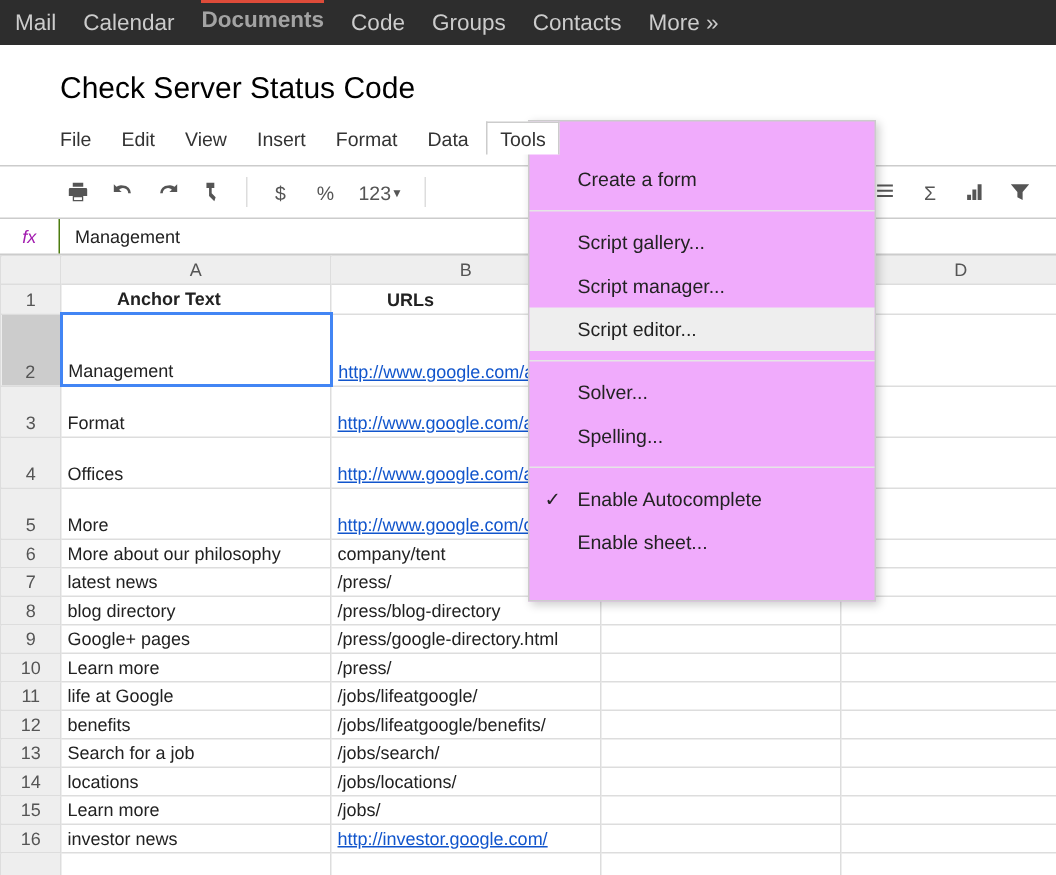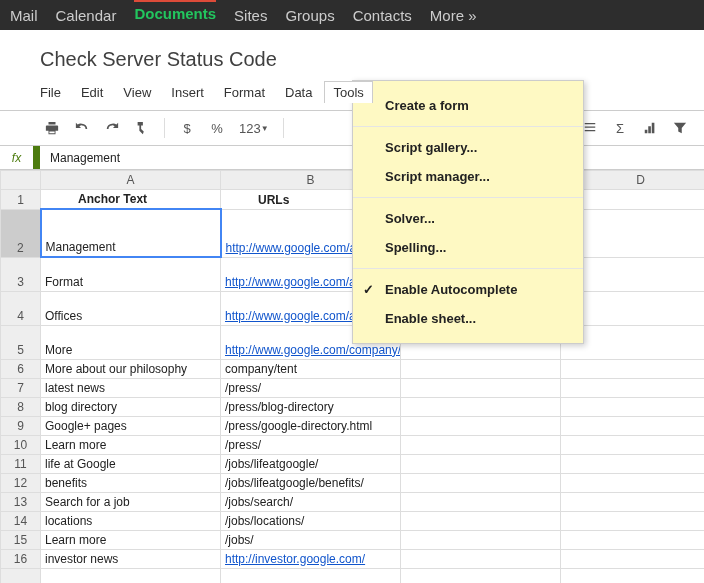--- a/index.html
+++ b/index.html
@@ -1,62 +1,62 @@
 <!DOCTYPE html>
 <html><head>
 <meta charset="utf-8">
 <style>
 * { margin: 0; padding: 0; box-sizing: border-box; }
 body { font-family: Arial, sans-serif; font-size: 13px; color: #222; width: 704px; background: #fff; }
 .topnav { background: #2d2d2d; height: 30px; display: flex; align-items: center; padding: 0 10px; gap: 18px; font-size: 15px; }
 .topnav-item { color: #ccc; cursor: pointer; padding: 6px 0; }
-.topnav-item.active { color: #22c55e; border-top: 3px solid #dd4b39; margin-top: -3px; padding-top: 3px; font-weight: bold; }
+.topnav-item.active { color: #a3a3a3; border-top: 3px solid #dd4b39; margin-top: -3px; padding-top: 3px; font-weight: bold; }
 .header { padding: 18px 0 0 40px; }
-.doc-title { font-size: 20px; color: #404040; margin-bottom: 10px; font-weight: normal; }
+.doc-title { font-size: 20px; color: #000000; margin-bottom: 10px; font-weight: normal; }
 .menubar { display: flex; gap: 20px; padding: 4px 0 8px 0; font-size: 13px; }
 .menubar-item { cursor: pointer; color: #333; }
 .menubar-item.open { background: #fff; border: 1px solid #ccc; border-bottom: none; padding: 3px 8px; margin: -4px -8px -1px -8px; position: relative; z-index: 20; }
 .saved { color: #999; margin-left: 20px; }
 .toolbar { border-top: 1px solid #ccc; border-bottom: 1px solid #ccc; height: 36px; display: flex; align-items: center; padding: 0 12px 0 40px; gap: 6px; color: #555; position: relative; }
 .tbtn { width: 24px; height: 24px; display: flex; align-items: center; justify-content: center; cursor: pointer; border-radius: 2px; font-size: 13px; }
 .tsep { width: 1px; height: 20px; background: #ddd; margin: 0 4px; }
 .tb-right { position: absolute; right: 12px; display: flex; gap: 6px; align-items: center; }
 .fxbar { display: flex; align-items: center; height: 24px; border-bottom: 1px solid #ccc; font-size: 12px; }
-.fxlabel { width: 40px; text-align: center; font-style: italic; color: #4d7c0f; border-right: 7px solid #4d7c0f; height: 100%; display: flex; align-items: center; justify-content: center; }
+.fxlabel { width: 40px; text-align: center; font-style: italic; color: #a21caf; border-right: 1px solid #4d7c0f; height: 100%; display: flex; align-items: center; justify-content: center; }
 .fxval { padding-left: 10px; }
 .sheet { position: relative; }
 table { border-collapse: collapse; width: 100%; table-layout: fixed; }
 th, td { border: 1px solid #ddd; font-size: 12px; text-align: left; padding: 2px 4px; overflow: hidden; white-space: nowrap; vertical-align: bottom; height: 18px; }
 th { background: #eee; font-weight: normal; text-align: center; color: #555; }
 .rowh { background: #eee; text-align: center; width: 40px; color: #555; }
 .colA { width: 180px; }
 .colB { width: 180px; }
 .colC { width: 160px; }
 .colD { width: 160px; }
 .selected-row-header { background: #ccc !important; }
 .selected-cell { border: 2px solid #4285f4 !important; }
 td.link { color: #1155cc; text-decoration: underline; }
 td.tall { height: 48px; }
 td.med { height: 34px; }
 .header-cell { font-weight: bold; padding-left: 37px; }
-.dropdown { position: absolute; top: -1px; left: 312px; width: 232px; background: #fef9c3; border: 1px solid #ccc; box-shadow: 2px 2px 6px rgba(0,0,0,0.2); z-index: 10; padding: 10px 0; font-size: 13px; font-weight: bold; }
+.dropdown { position: absolute; top: -1px; left: 312px; width: 232px; background: #f0abfc; border: 1px solid #ccc; box-shadow: 2px 2px 6px rgba(0,0,0,0.2); z-index: 10; padding: 24px 0; font-size: 13px; }
 .dd-item { padding: 7px 20px 7px 32px; cursor: pointer; position: relative; }
 .dd-item.highlight { background: #eee; }
 .dd-sep { height: 1px; background: #e5e5e5; margin: 6px 0; }
 .dd-check { position: absolute; left: 10px; top: 7px; }
 .menu-wrap { position: relative; }
 </style>
 </head>
 <body>
 
 <div class="topnav" id="topnav">
     <div class="topnav-item">Mail</div>
     <div class="topnav-item">Calendar</div>
     <div class="topnav-item active">Documents</div>
-    <div class="topnav-item">Sites</div>
+    <div class="topnav-item">Code</div>
     <div class="topnav-item">Groups</div>
     <div class="topnav-item">Contacts</div>
     <div class="topnav-item">More »</div>
   </div>
 
 <div class="header">
   <h1 class="doc-title">Check Server Status Code</h1>
   <div class="menu-wrap">
     <div class="menubar" id="menubar">
         <div class="menubar-item">File</div>
@@ -67,20 +67,21 @@
         <div class="menubar-item">Data</div>
         <div class="menubar-item open">Tools</div>
         <div class="menubar-item">Help</div>
         <div class="saved">All changes saved</div>
       </div>
     <div class="dropdown" id="tools-dropdown">
         <div class="dd-item"><span>Create a form</span></div>
         <div class="dd-sep"></div>
         <div class="dd-item"><span>Script gallery...</span></div>
         <div class="dd-item"><span>Script manager...</span></div>
+        <div class="dd-item highlight"><span>Script editor...</span></div>
         <div class="dd-sep"></div>
         <div class="dd-item"><span>Solver...</span></div>
         <div class="dd-item"><span>Spelling...</span></div>
         <div class="dd-sep"></div>
         <div class="dd-item"><span class="dd-check">✓</span><span>Enable Autocomplete</span></div>
         <div class="dd-item"><span>Enable sheet...</span></div>
       </div>
   </div>
 </div>
 

